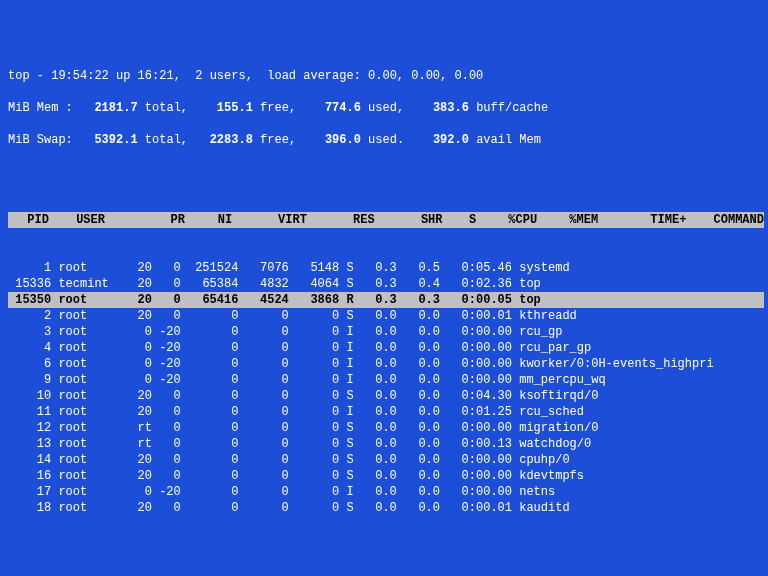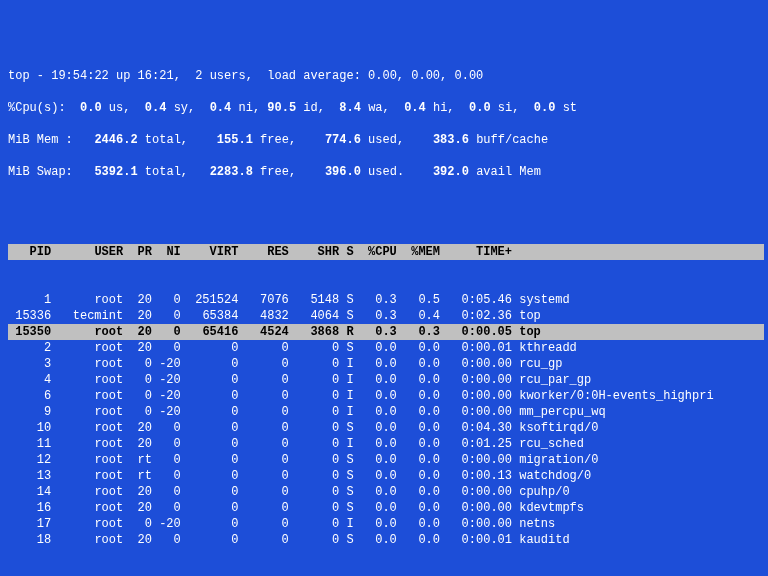--- a/index.html
+++ b/index.html
@@ -1,56 +1,56 @@
 <!DOCTYPE html>
 <html><head>
 <meta charset="utf-8">
 <style>
   html,body{margin:0;padding:0;background:#000;color:#fff;font-family:"Menlo","Consolas","Liberation Mono","Courier New",monospace;font-size:12px;line-height:16px;letter-spacing:0;}
   .screen{width:768px;height:576px;background:#1d4ed8;position:relative;padding:4px 4px 0 8px;box-sizing:border-box;white-space:pre;}
   .line{height:16px;}
-  .header-row{background:#c0c0c0;color:#000;display:flex;height:16px;align-items:center;font-weight:bold;}
+  .header-row{background:#c0c0c0;color:#000;display:flex;height:16px;align-items:center;font-weight:bold;gap:20px;}
   .row{display:flex;height:16px;align-items:center;}
   .row.hl{background:#c0c0c0;color:#000;font-weight:bold;}
   .c{display:inline-block;text-align:right;}
   .pid{width:6ch;}
-  .user{width:9ch;text-align:right;padding-left:1ch;}
+  .user{width:9ch;text-align:left;padding-left:1ch;}
   .pr{width:4ch;}
   .ni{width:4ch;}
   .virt{width:8ch;}
   .res{width:7ch;}
   .shr{width:7ch;}
   .s{width:2ch;}
   .cpu{width:6ch;}
   .mem{width:6ch;}
   .time{width:10ch;}
   .cmd{padding-left:1ch;text-align:left;flex:1;}
   b{font-weight:bold;}
 </style>
 </head>
 <body>
 <div class="screen">
 
 
 
 <div class="line">top - 19:54:22 up 16:21,  2 users,  load average: 0.00, 0.00, 0.00</div>
-<div class="line" id="cpu-line">%Cpu(s):  <b>0.0 </b>us,  <b>0.4 </b>sy,  <b>0.4 </b>ni, <b>90.5 </b>id,  <b>8.4 </b>wa,  <b>0.4 </b>hi,  <b>0.0 </b>si,  <b>0.0 </b>st</div>
-<div class="line" id="mem-line">MiB Mem :   <b>2446.2 </b>total,    <b>155.1 </b>free,    <b>774.6 </b>used,    <b>383.6 </b>buff/cache</div>
+<div class="line" id="mem-line">MiB Mem :   <b>2181.7 </b>total,    <b>155.1 </b>free,    <b>774.6 </b>used,    <b>383.6 </b>buff/cache</div>
 <div class="line" id="swap-line">MiB Swap:   <b>5392.1 </b>total,   <b>2283.8 </b>free,    <b>396.0 </b>used.    <b>392.0 </b>avail Mem</div>
 <div class="line">&nbsp;</div>
 
 <div class="header-row">
   <span class="c pid">PID</span>
   <span class="c user">USER</span>
   <span class="c pr">PR</span>
   <span class="c ni">NI</span>
   <span class="c virt">VIRT</span>
   <span class="c res">RES</span>
   <span class="c shr">SHR</span>
   <span class="c s">S</span>
   <span class="c cpu">%CPU</span>
   <span class="c mem">%MEM</span>
   <span class="c time">TIME+</span>
+  <span class="c cmd">COMMAND</span>
 </div>
 
 <div id="process-list"><div class="row"><span class="c pid">1</span><span class="c user">root</span><span class="c pr">20</span><span class="c ni">0</span><span class="c virt">251524</span><span class="c res">7076</span><span class="c shr">5148</span><span class="c s">S</span><span class="c cpu">0.3</span><span class="c mem">0.5</span><span class="c time">0:05.46</span><span class="c cmd">systemd</span></div><div class="row"><span class="c pid">15336</span><span class="c user">tecmint</span><span class="c pr">20</span><span class="c ni">0</span><span class="c virt">65384</span><span class="c res">4832</span><span class="c shr">4064</span><span class="c s">S</span><span class="c cpu">0.3</span><span class="c mem">0.4</span><span class="c time">0:02.36</span><span class="c cmd">top</span></div><div class="row hl"><span class="c pid">15350</span><span class="c user">root</span><span class="c pr">20</span><span class="c ni">0</span><span class="c virt">65416</span><span class="c res">4524</span><span class="c shr">3868</span><span class="c s">R</span><span class="c cpu">0.3</span><span class="c mem">0.3</span><span class="c time">0:00.05</span><span class="c cmd">top</span></div><div class="row"><span class="c pid">2</span><span class="c user">root</span><span class="c pr">20</span><span class="c ni">0</span><span class="c virt">0</span><span class="c res">0</span><span class="c shr">0</span><span class="c s">S</span><span class="c cpu">0.0</span><span class="c mem">0.0</span><span class="c time">0:00.01</span><span class="c cmd">kthreadd</span></div><div class="row"><span class="c pid">3</span><span class="c user">root</span><span class="c pr">0</span><span class="c ni">-20</span><span class="c virt">0</span><span class="c res">0</span><span class="c shr">0</span><span class="c s">I</span><span class="c cpu">0.0</span><span class="c mem">0.0</span><span class="c time">0:00.00</span><span class="c cmd">rcu_gp</span></div><div class="row"><span class="c pid">4</span><span class="c user">root</span><span class="c pr">0</span><span class="c ni">-20</span><span class="c virt">0</span><span class="c res">0</span><span class="c shr">0</span><span class="c s">I</span><span class="c cpu">0.0</span><span class="c mem">0.0</span><span class="c time">0:00.00</span><span class="c cmd">rcu_par_gp</span></div><div class="row"><span class="c pid">6</span><span class="c user">root</span><span class="c pr">0</span><span class="c ni">-20</span><span class="c virt">0</span><span class="c res">0</span><span class="c shr">0</span><span class="c s">I</span><span class="c cpu">0.0</span><span class="c mem">0.0</span><span class="c time">0:00.00</span><span class="c cmd">kworker/0:0H-events_highpri</span></div><div class="row"><span class="c pid">9</span><span class="c user">root</span><span class="c pr">0</span><span class="c ni">-20</span><span class="c virt">0</span><span class="c res">0</span><span class="c shr">0</span><span class="c s">I</span><span class="c cpu">0.0</span><span class="c mem">0.0</span><span class="c time">0:00.00</span><span class="c cmd">mm_percpu_wq</span></div><div class="row"><span class="c pid">10</span><span class="c user">root</span><span class="c pr">20</span><span class="c ni">0</span><span class="c virt">0</span><span class="c res">0</span><span class="c shr">0</span><span class="c s">S</span><span class="c cpu">0.0</span><span class="c mem">0.0</span><span class="c time">0:04.30</span><span class="c cmd">ksoftirqd/0</span></div><div class="row"><span class="c pid">11</span><span class="c user">root</span><span class="c pr">20</span><span class="c ni">0</span><span class="c virt">0</span><span class="c res">0</span><span class="c shr">0</span><span class="c s">I</span><span class="c cpu">0.0</span><span class="c mem">0.0</span><span class="c time">0:01.25</span><span class="c cmd">rcu_sched</span></div><div class="row"><span class="c pid">12</span><span class="c user">root</span><span class="c pr">rt</span><span class="c ni">0</span><span class="c virt">0</span><span class="c res">0</span><span class="c shr">0</span><span class="c s">S</span><span class="c cpu">0.0</span><span class="c mem">0.0</span><span class="c time">0:00.00</span><span class="c cmd">migration/0</span></div><div class="row"><span class="c pid">13</span><span class="c user">root</span><span class="c pr">rt</span><span class="c ni">0</span><span class="c virt">0</span><span class="c res">0</span><span class="c shr">0</span><span class="c s">S</span><span class="c cpu">0.0</span><span class="c mem">0.0</span><span class="c time">0:00.13</span><span class="c cmd">watchdog/0</span></div><div class="row"><span class="c pid">14</span><span class="c user">root</span><span class="c pr">20</span><span class="c ni">0</span><span class="c virt">0</span><span class="c res">0</span><span class="c shr">0</span><span class="c s">S</span><span class="c cpu">0.0</span><span class="c mem">0.0</span><span class="c time">0:00.00</span><span class="c cmd">cpuhp/0</span></div><div class="row"><span class="c pid">16</span><span class="c user">root</span><span class="c pr">20</span><span class="c ni">0</span><span class="c virt">0</span><span class="c res">0</span><span class="c shr">0</span><span class="c s">S</span><span class="c cpu">0.0</span><span class="c mem">0.0</span><span class="c time">0:00.00</span><span class="c cmd">kdevtmpfs</span></div><div class="row"><span class="c pid">17</span><span class="c user">root</span><span class="c pr">0</span><span class="c ni">-20</span><span class="c virt">0</span><span class="c res">0</span><span class="c shr">0</span><span class="c s">I</span><span class="c cpu">0.0</span><span class="c mem">0.0</span><span class="c time">0:00.00</span><span class="c cmd">netns</span></div><div class="row"><span class="c pid">18</span><span class="c user">root</span><span class="c pr">20</span><span class="c ni">0</span><span class="c virt">0</span><span class="c res">0</span><span class="c shr">0</span><span class="c s">S</span><span class="c cpu">0.0</span><span class="c mem">0.0</span><span class="c time">0:00.01</span><span class="c cmd">kauditd</span></div></div>
 
 </div>
 
 </body></html>

